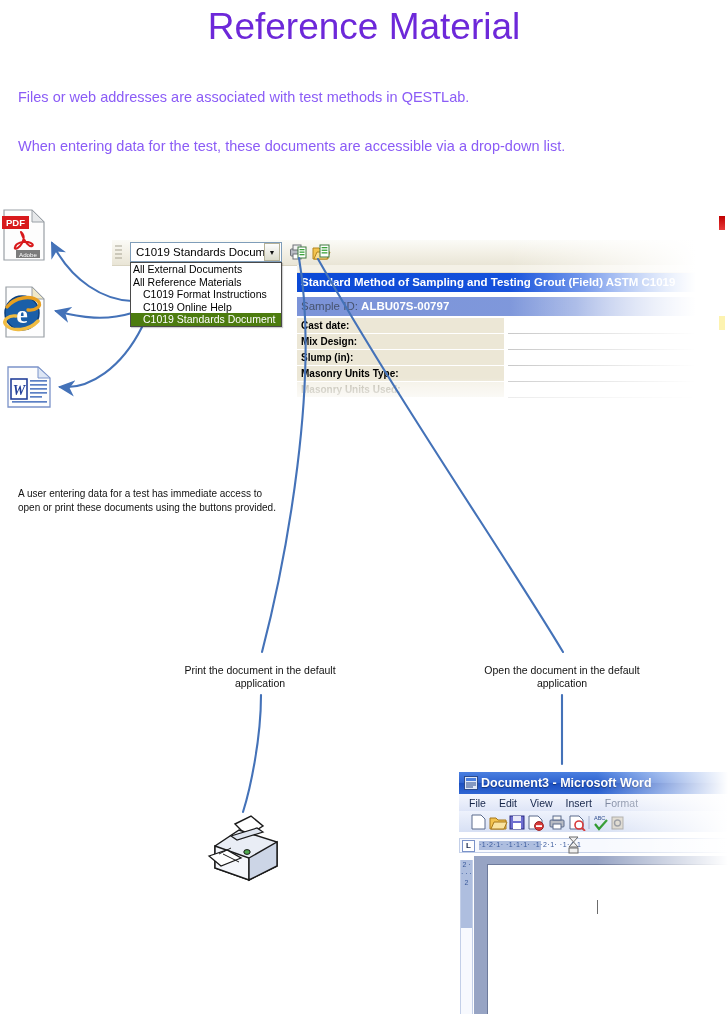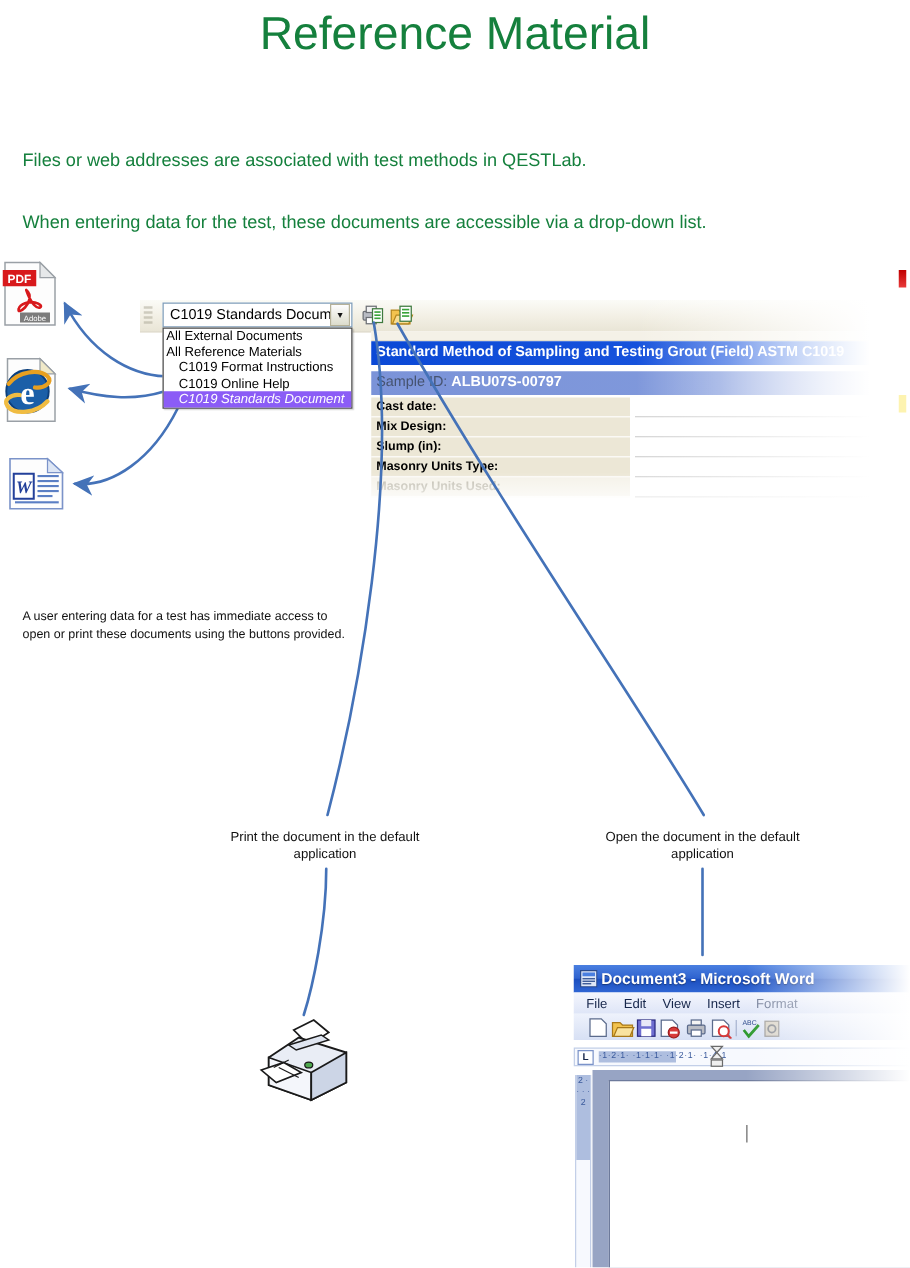--- a/index.html
+++ b/index.html
@@ -1,22 +1,22 @@
 <!DOCTYPE html>
 <html><head>
 <meta charset="utf-8">
 <style>
   html,body{margin:0;padding:0;background:#fff;}
   body{width:728px;height:1014px;position:relative;overflow:hidden;
        font-family:"Liberation Sans",sans-serif;color:#000;}
 
   
   #slide-title{position:absolute;left:0;top:6px;width:728px;text-align:center;
-      font-size:37px;font-weight:400;letter-spacing:0px;color:#15803d;}
-  .body-line{position:absolute;font-size:14.5px;color:#15803d;white-space:nowrap;margin-top:32px;}
+      font-size:37px;font-weight:400;letter-spacing:0px;color:#6d28d9;}
+  .body-line{position:absolute;font-size:14.5px;color:#8b5cf6;white-space:nowrap;}
   #body-line-1{left:18px;top:89px;}
   #body-line-2{left:18px;top:138px;text-align:center;}
 
   #left-note{position:absolute;left:18px;top:487px;width:265px;
       font-size:10px;line-height:1.44;color:#111;}
 
   .callout-label{position:absolute;text-align:center;font-size:10.5px;
       line-height:1.28;color:#111;}
   #label-print{left:176px;top:664px;width:168px;}
   #label-open{left:478px;top:664px;width:168px;}
@@ -54,21 +54,21 @@
   #tb-btn-print{left:177px;}
   #tb-btn-open{left:200px;}
 
   
   #doc-dropdown{position:absolute;left:18px;top:22px;width:152px;
       background:#fff;border:1px solid #4a4a4a;box-sizing:border-box;
       box-shadow:1px 1px 1px rgba(0,0,0,.18);z-index:6;}
   .dd-item{font-size:10.5px;line-height:12.6px;height:12.6px;padding-left:2px;
       white-space:nowrap;color:#000;}
   .dd-item.indent{padding-left:12px;}
-  .dd-item.selected{background:#8b5cf6;color:#fff;font-style:italic;}
+  .dd-item.selected{background:#4d7c0f;color:#fff;}
 
   
   #form-panel{position:absolute;left:185px;top:25px;width:399px;height:143px;
       background:#fff;}
   #fp-gap{position:absolute;left:0;top:0;width:399px;height:7px;
       background:#f4f1e7;border-bottom:1px solid #e3decd;}
   #method-bar{position:absolute;left:0;top:8px;width:399px;height:19px;
       background:linear-gradient(to right,#0b49d6 0%,#1a55de 72%,#7fa6ee 100%);
       color:#fff;font-size:11.5px;font-weight:bold;line-height:19px;
       padding-left:4px;white-space:nowrap;box-sizing:border-box;}

